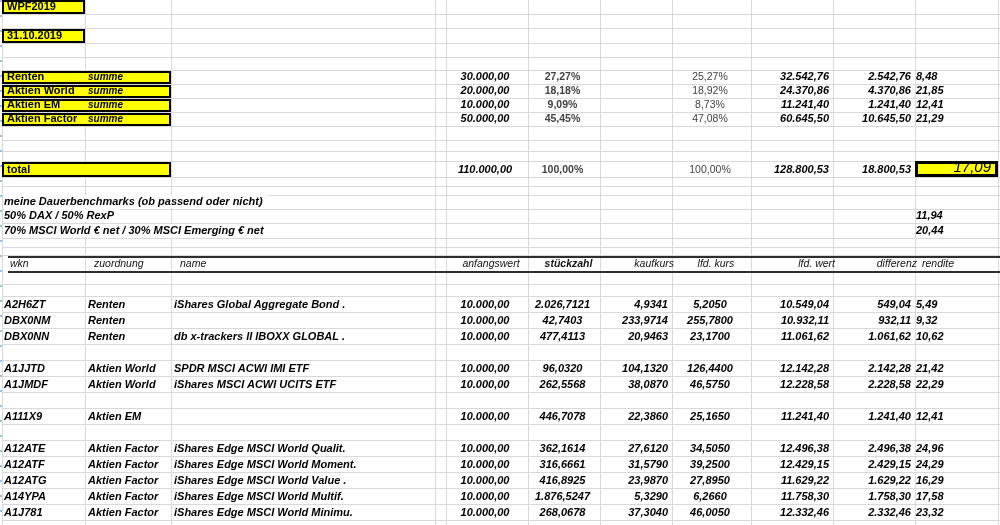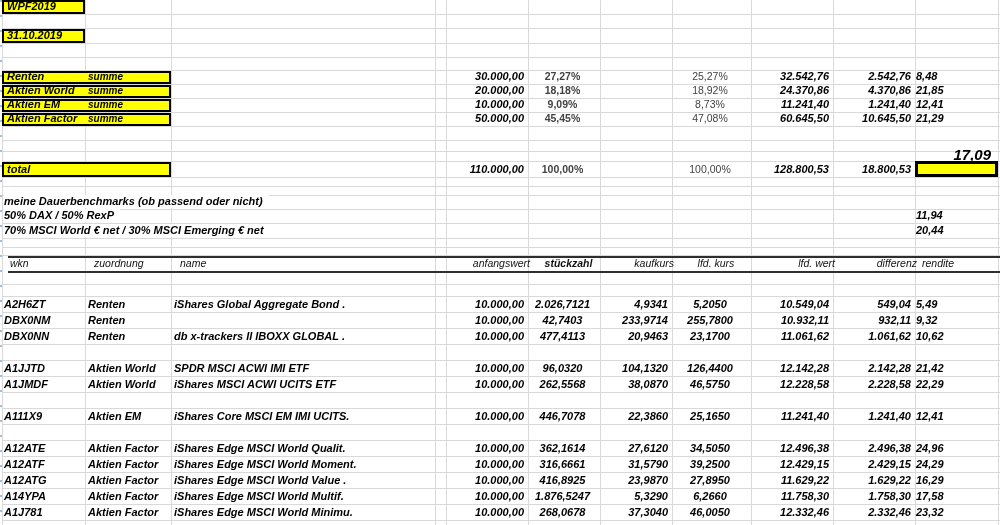--- a/index.html
+++ b/index.html
@@ -27,34 +27,34 @@
   .row.nb{border-bottom:none;}
   .row.hdr-row{border-top:2px solid #2e2e2e;border-bottom:2px solid #2e2e2e;margin-left:8px;width:996px;}
   .cell{position:absolute;bottom:1px;white-space:nowrap;line-height:13px;
     font-weight:bold;font-style:italic;}
   .pct{font-weight:normal;font-style:normal;color:#424242;font-size:10.5px;}
   .hdr{font-weight:normal;font-style:italic;color:#111;font-size:10.5px;}
   .ovf{background:#fff;padding-right:6px;}
   .cA{left:4px;}
   .cB{left:88px;}
   .cC{left:174px;}
-  .nE{left:446px;width:78px;text-align:right;}
+  .nE{left:446px;width:78px;text-align:center;}
   .nF{left:529px;width:67px;text-align:center;font-weight:bold;}
   .nG{left:601px;width:67px;text-align:right;}
   .nH{left:673px;width:74px;text-align:center;}
   .nI{left:752px;width:77px;text-align:right;}
   .nJ{left:834px;width:77px;text-align:right;}
   .nK{left:916px;width:78px;text-align:left;}
   .ybox{position:absolute;top:0;bottom:0;background:#ffff00;border:2px solid #000;box-sizing:border-box;}
   .box-a{left:2px;width:83px;}
   .box-ab{left:2px;width:169px;}
   .box-k{left:915px;width:83px;border-width:3px;top:-1px;bottom:0;}
-  .yl{position:absolute;left:3px;bottom:0;font-weight:bold;font-style:italic;font-size:11px;line-height:11px;white-space:nowrap;}
+  .yl{position:absolute;left:3px;bottom:0;font-weight:bold;font-size:11px;line-height:11px;white-space:nowrap;}
   .ys{position:absolute;left:84px;bottom:0;font-weight:bold;font-style:italic;font-size:10px;line-height:11px;white-space:nowrap;}
-  .yr{position:absolute;right:4px;bottom:12px;font-weight:bold;font-style:italic;font-size:15px;line-height:14px;}
+  .yr{position:absolute;right:4px;bottom:0;font-weight:normal;font-style:italic;font-size:15px;line-height:14px;}
 </style>
 </head>
 <body>
 
 <div class="sheet">
 
   <div class="row" style="height:15px">
     <div class="ybox box-a">
       <span class="yl">WPF2019</span>
     </div>
@@ -227,21 +227,20 @@
     <span class="cell nG">38,0870</span>
     <span class="cell nH">46,5750</span>
     <span class="cell nI">12.228,58</span>
     <span class="cell nJ">2.228,58</span>
     <span class="cell nK">22,29</span>
   </div>
   <div class="row" style="height:16px"></div>
   <div class="row" style="height:16px">
     <span class="cell cA">A111X9</span>
     <span class="cell cB">Aktien EM</span>
-    <span class="cell cC">iShares Core MSCI EM IMI UCITS.</span>
     <span class="cell nE">10.000,00</span>
     <span class="cell nF">446,7078</span>
     <span class="cell nG">22,3860</span>
     <span class="cell nH">25,1650</span>
     <span class="cell nI">11.241,40</span>
     <span class="cell nJ">1.241,40</span>
     <span class="cell nK">12,41</span>
   </div>
   <div class="row" style="height:16px"></div>
   <div class="row" style="height:16px">

